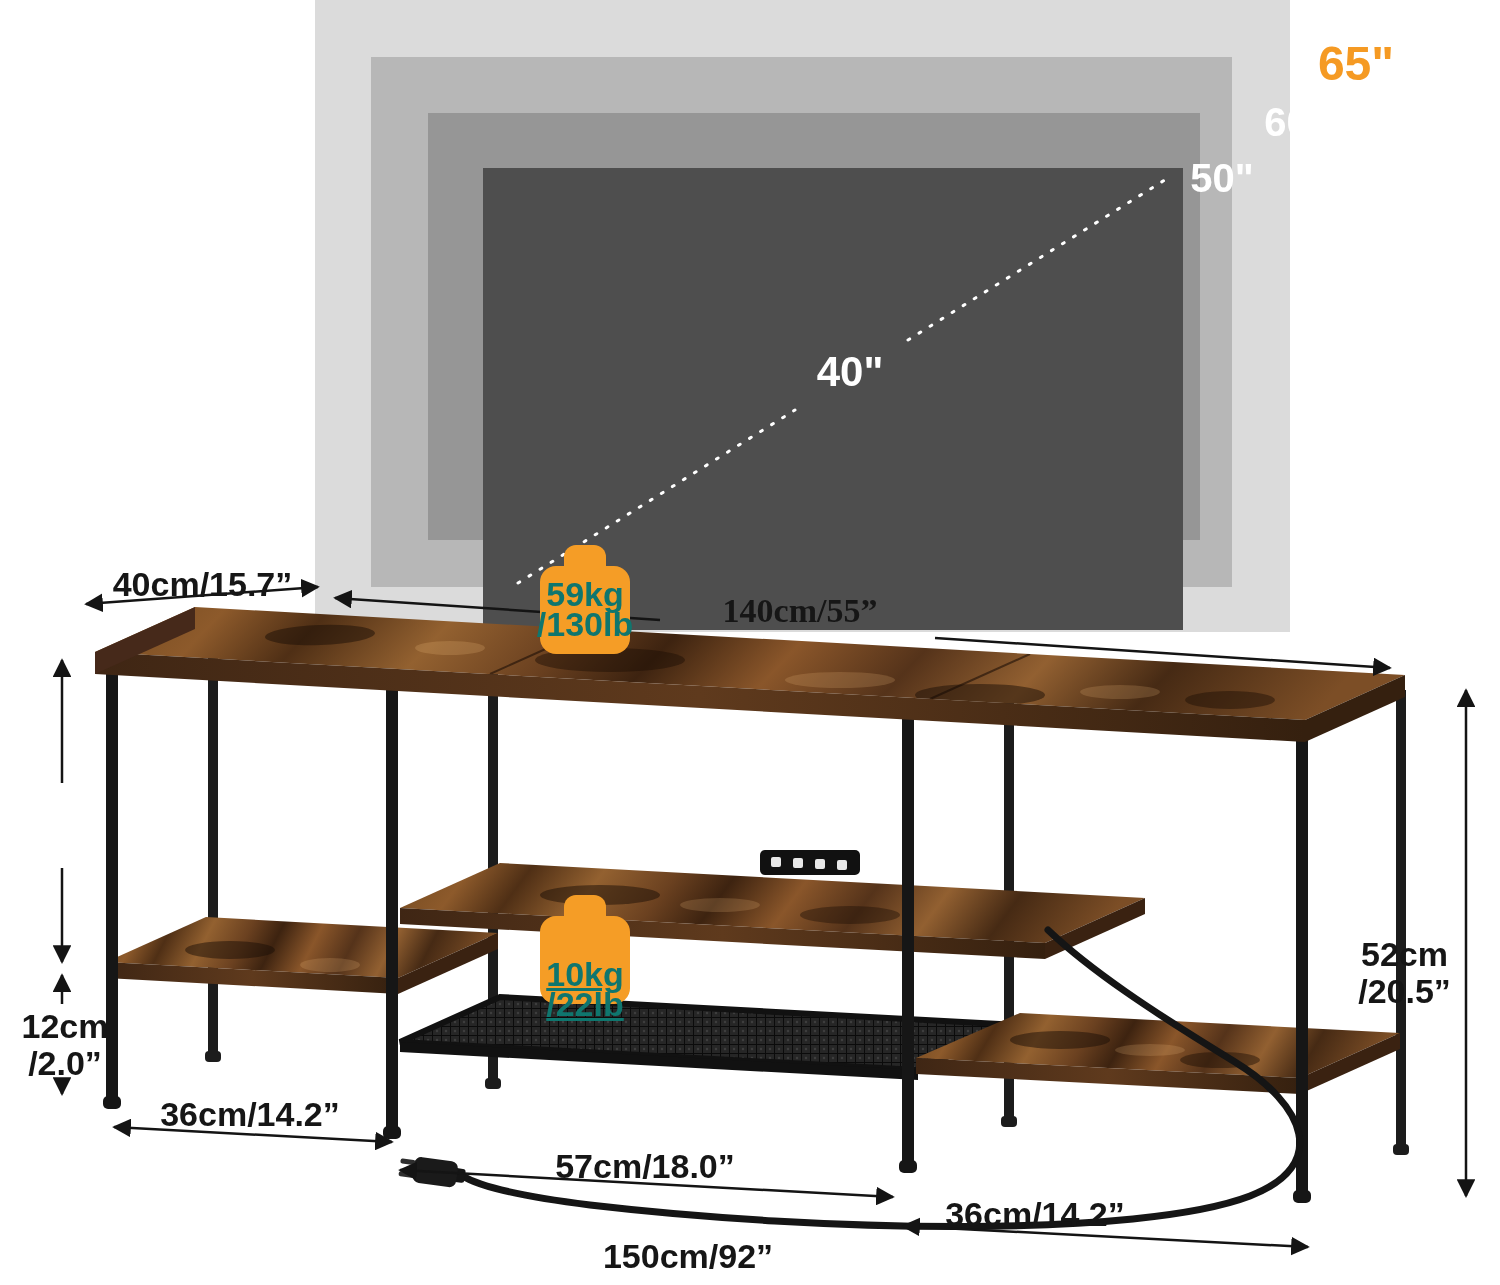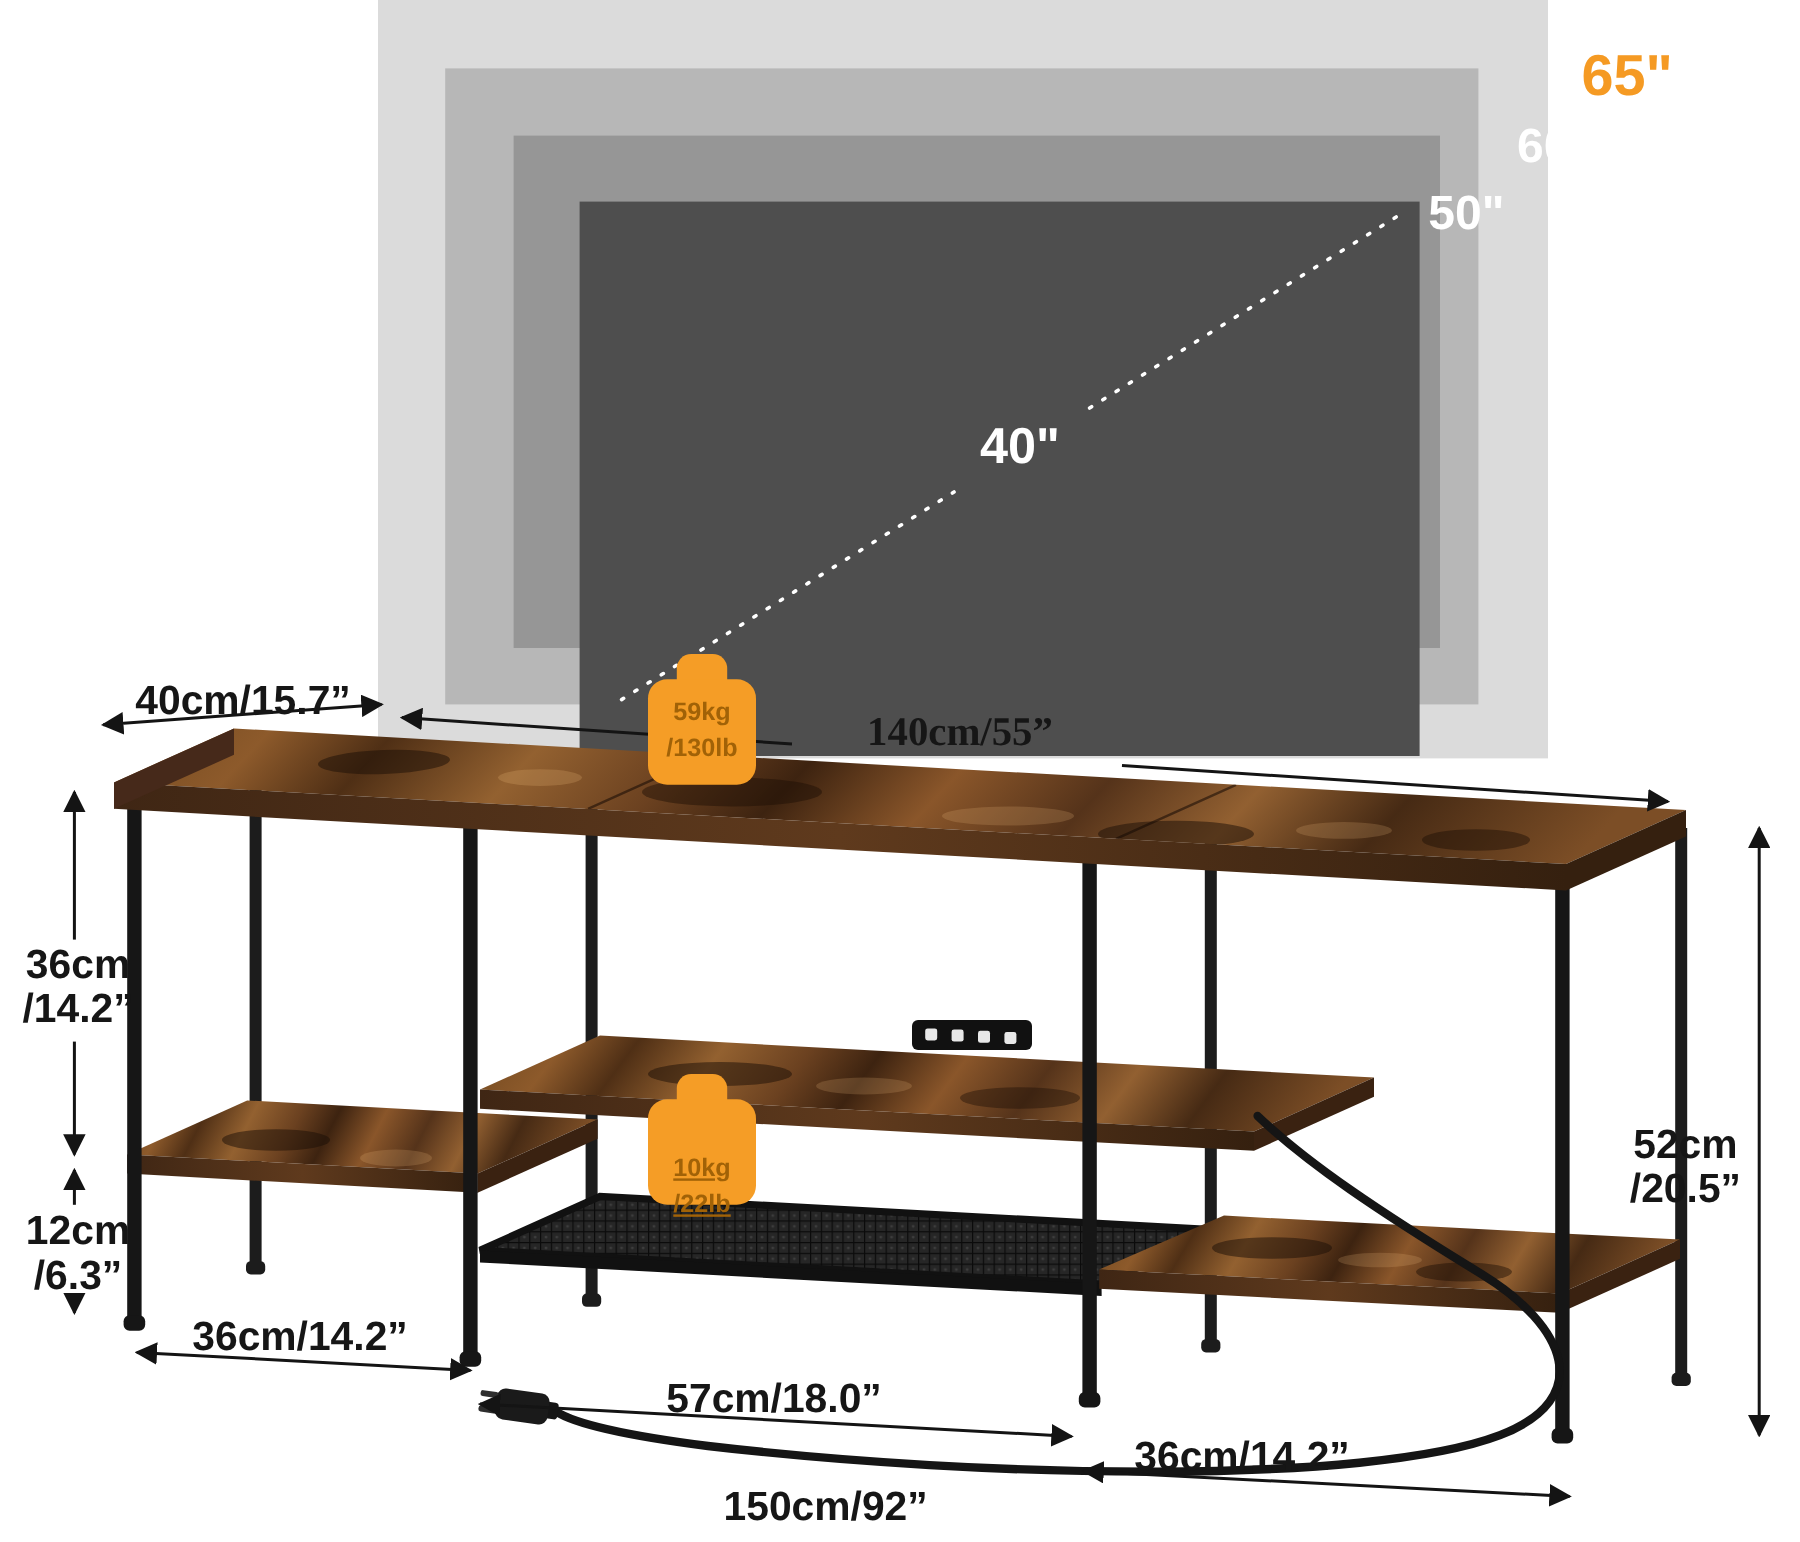--- a/index.html
+++ b/index.html
@@ -11,22 +11,22 @@
   .dim{
     position:absolute;font-size:34px;font-weight:600;color:#161616;
     text-align:center;line-height:37px;white-space:nowrap;
   }
   .tvlabel{position:absolute;font-weight:700;color:#ffffff;text-align:center;}
   .tv65{font-size:48px;color:#F59A23;}
   .tv60{font-size:40px;}
   .tv50{font-size:40px;}
   .tv40{font-size:42px;font-weight:600;}
   .badge-text{
-    position:absolute;width:110px;color:#a16207;font-weight:700;
-    font-size:21px;line-height:30px;text-align:center;
+    position:absolute;width:110px;color:#0f766e;font-weight:700;
+    font-size:34px;line-height:30px;text-align:center;
   }
 </style>
 </head>
 <body>
 
 <div id="stage">
 
   <svg id="scene" width="1500" height="1285" viewBox="0 0 1500 1285">
     <defs>
       <marker id="ah" viewBox="0 0 10 10" refX="9" refY="5" markerWidth="7.5" markerHeight="7.5" orient="auto-start-reverse">
@@ -208,28 +208,24 @@
     <div>/130lb</div>
   </div>
   <div class="badge-text" style="left:530px;top:959px;text-decoration:underline;">
     <div>10kg</div>
     <div>/22lb</div>
   </div>
 
   <div class="dim" style="left:85px;top:566px;width:235px;">40cm/15.7”</div>
   <div class="dim" style="left:655px;top:592px;width:290px;font-family:Liberation Serif, serif;">140cm/55”</div>
 
-  <div class="dim" style="left:5px;top:786px;width:120px;">
-    <div>36cm</div>
-    <div>/14.2”</div>
-  </div>
 
   <div class="dim" style="left:5px;top:1008px;width:120px;">
     <div>12cm</div>
-    <div>/6.3”</div>
+    <div>/2.0”</div>
   </div>
 
   <div class="dim" style="left:1352px;top:888px;width:105px;margin-top:48px;">
     <div>52cm</div>
     <div>/20.5”</div>
   </div>
 
   <div class="dim" style="left:115px;top:1096px;width:270px;">36cm/14.2”</div>
   <div class="dim" style="left:505px;top:1148px;width:280px;">57cm/18.0”</div>
   <div class="dim" style="left:895px;top:1196px;width:280px;">36cm/14.2”</div>

